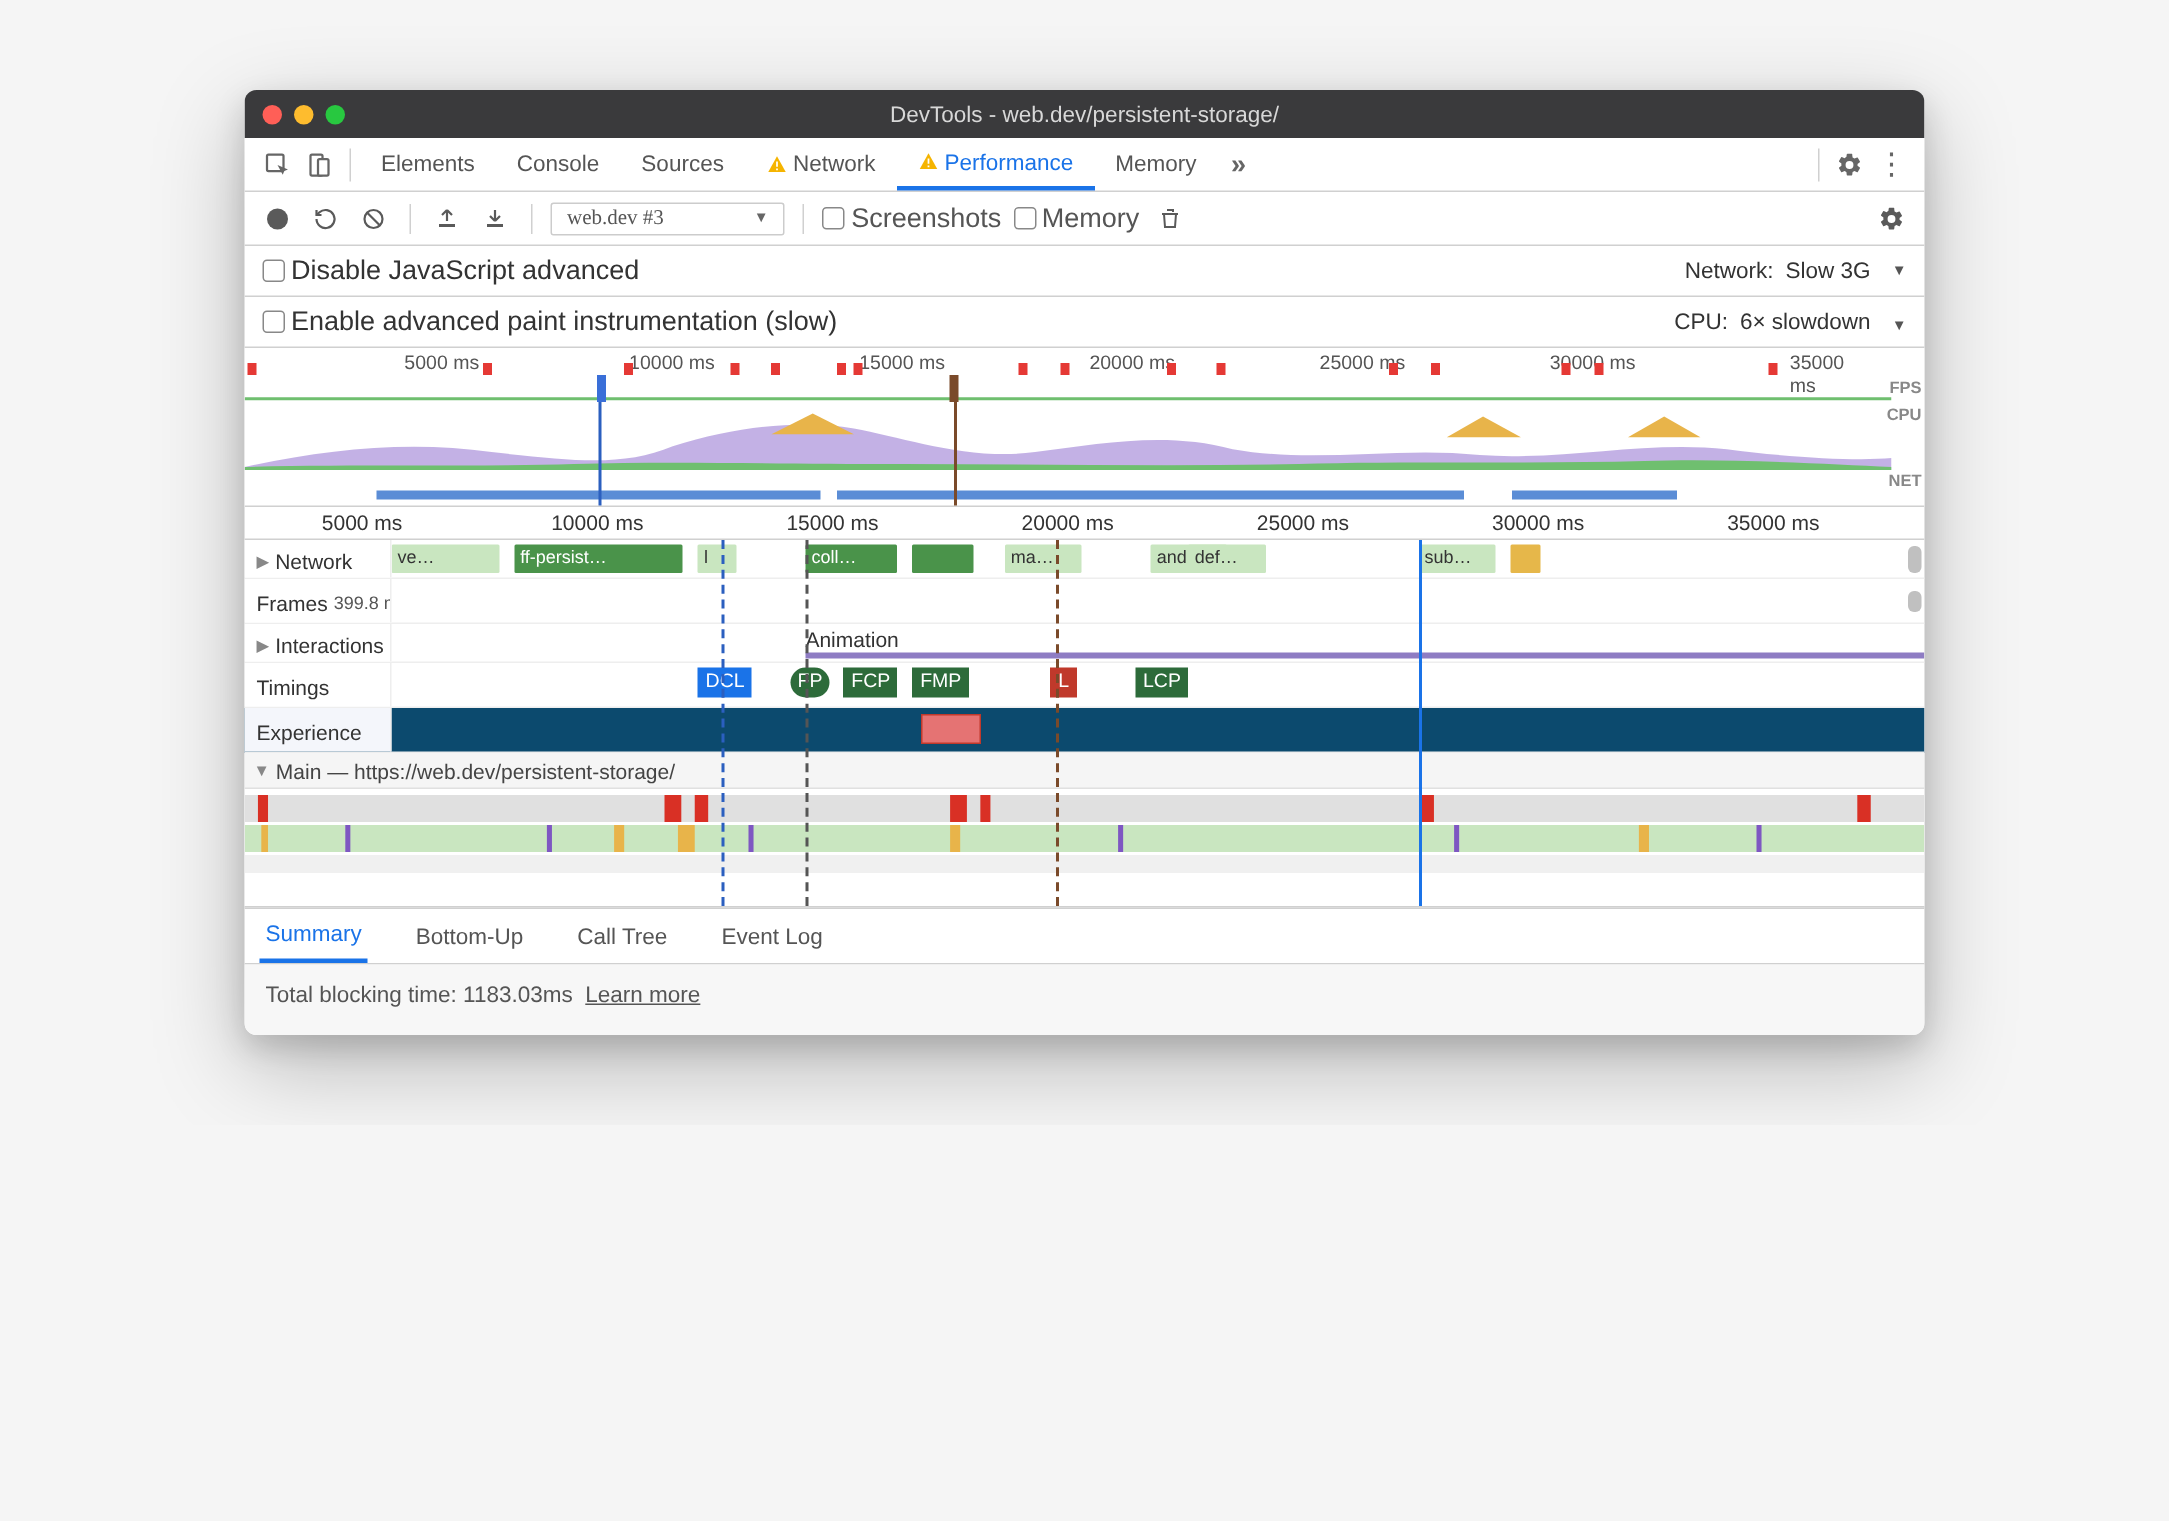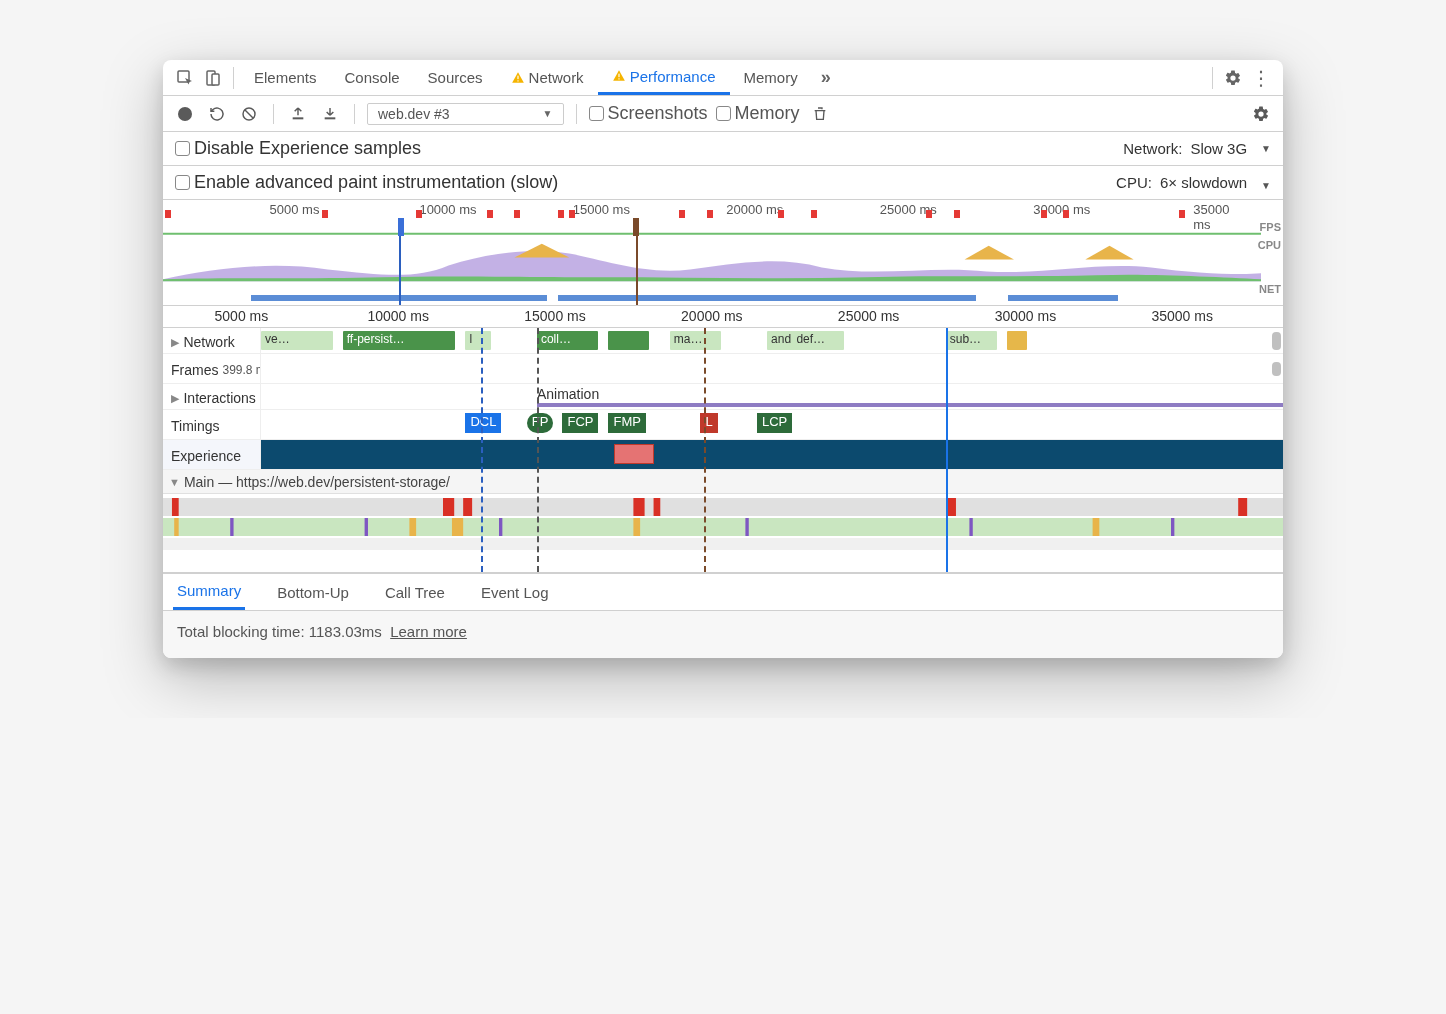--- a/index.html
+++ b/index.html
@@ -48,22 +48,22 @@
 .warn-tri { width:14px; height:14px; }
 .tabbar .spacer { flex:1; }
 .toolbar {
   display:flex; align-items:center; height:36px;
   border-bottom:1px solid #d0d0d0; padding:0 10px;
   font-size:15px; color:#555; gap:8px;
 }
 .toolbar .icon-btn { width:24px; height:24px; display:flex; align-items:center; justify-content:center; color:#5a5a5a; }
 .toolbar .sep { width:1px; height:20px; background:#d0d0d0; margin:0 4px; }
 .rec-dropdown {
-  display:flex; align-items:center; gap:93px;
-  border:1px solid #ccc; border-radius:2px; padding:2px 10px; font-size:14px;
+  display:flex; align-items:center; gap:60px;
+  border:1px solid #ccc; border-radius:2px; padding:2px 10px; font-size:14px;font-family:Liberation Serif, serif;
 }
 .rec-dropdown .tri { color:#666; font-size:10px; }
 .checkbox-row { display:flex; align-items:center; gap:4px; font-size:18px; }
 .chk { width:15px; height:15px; border:1.5px solid #888; border-radius:3px; }
 .toolbar .spacer { flex:1; }
 .gear-red { color:#d93025; }
 .opts {
   display:flex; align-items:center; height:34px;
   border-bottom:1px solid #d0d0d0; padding:0 12px;
   font-size:15px; color:#333; gap:10px;
@@ -117,20 +117,28 @@
 .summary-body { padding:12px 14px 18px; font-size:15px; color:#555; background:#f7f7f7; }
 .summary-body a { color:#555; text-decoration:underline; }
 .tri-toggle { color:#888; font-size:11px; }
 .scrollbar-stub { position:absolute; right:2px; width:9px; background:#c0c0c0; border-radius:4px; }
 </style>
 </head>
 <body>
 
 <div class="window">
 
+  <div class="titlebar">
+    <div class="traffic">
+      <div class="tl red"></div>
+      <div class="tl yellow"></div>
+      <div class="tl green"></div>
+    </div>
+    <div class="titlebar-title">DevTools - web.dev/persistent-storage/</div>
+  </div>
 
   <div class="tabbar">
     <div class="icon-btn">
       <svg width="18" height="18" viewBox="0 0 18 18" fill="none" stroke="currentColor" stroke-width="1.5">
           <rect x="2" y="2" width="11" height="11" rx="1"></rect>
           <path d="M9 9 l7 3 -2.5 1 -1 2.5 z" fill="currentColor" stroke="none"></path>
         </svg>
     </div>
     <div class="icon-btn">
       <svg width="18" height="18" viewBox="0 0 18 18" fill="none" stroke="currentColor" stroke-width="1.5">
@@ -232,21 +240,21 @@
     <div class="icon-btn gear-red">
       <svg width="18" height="18" viewBox="0 0 24 24" fill="currentColor">
           <path d="M19.14 12.94a7 7 0 0 0 .05-.94 7 7 0 0 0-.05-.94l2.03-1.58a.5.5 0 0 0 .12-.64l-1.92-3.32a.5.5 0 0 0-.6-.22l-2.4.96a7 7 0 0 0-1.62-.94l-.36-2.54A.5.5 0 0 0 13.9 2h-3.84a.5.5 0 0 0-.49.42l-.36 2.54a7 7 0 0 0-1.62.94l-2.4-.96a.5.5 0 0 0-.6.22L2.67 8.48a.5.5 0 0 0 .12.64l2.03 1.58a7 7 0 0 0 0 1.88L2.79 14.16a.5.5 0 0 0-.12.64l1.92 3.32a.5.5 0 0 0 .6.22l2.4-.96c.5.38 1.04.7 1.62.94l.36 2.54a.5.5 0 0 0 .49.42h3.84a.5.5 0 0 0 .49-.42l.36-2.54c.58-.24 1.12-.56 1.62-.94l2.4.96a.5.5 0 0 0 .6-.22l1.92-3.32a.5.5 0 0 0-.12-.64l-2.03-1.58zM12 15.5A3.5 3.5 0 1 1 12 8.5a3.5 3.5 0 0 1 0 7z"></path>
         </svg>
     </div>
   </div>
 
   <div class="opts">
     <div class="checkbox-row">
       <div class="chk"></div>
-      <span>Disable Experience samples</span>
+      <span>Disable JavaScript advanced</span>
     </div>
     <div class="right">
       <span>Network:</span>
       <div style="display:flex;align-items:center;gap:14px">
         <span>Slow 3G</span>
         <span class="tri">▼</span>
       </div>
     </div>
   </div>
 

